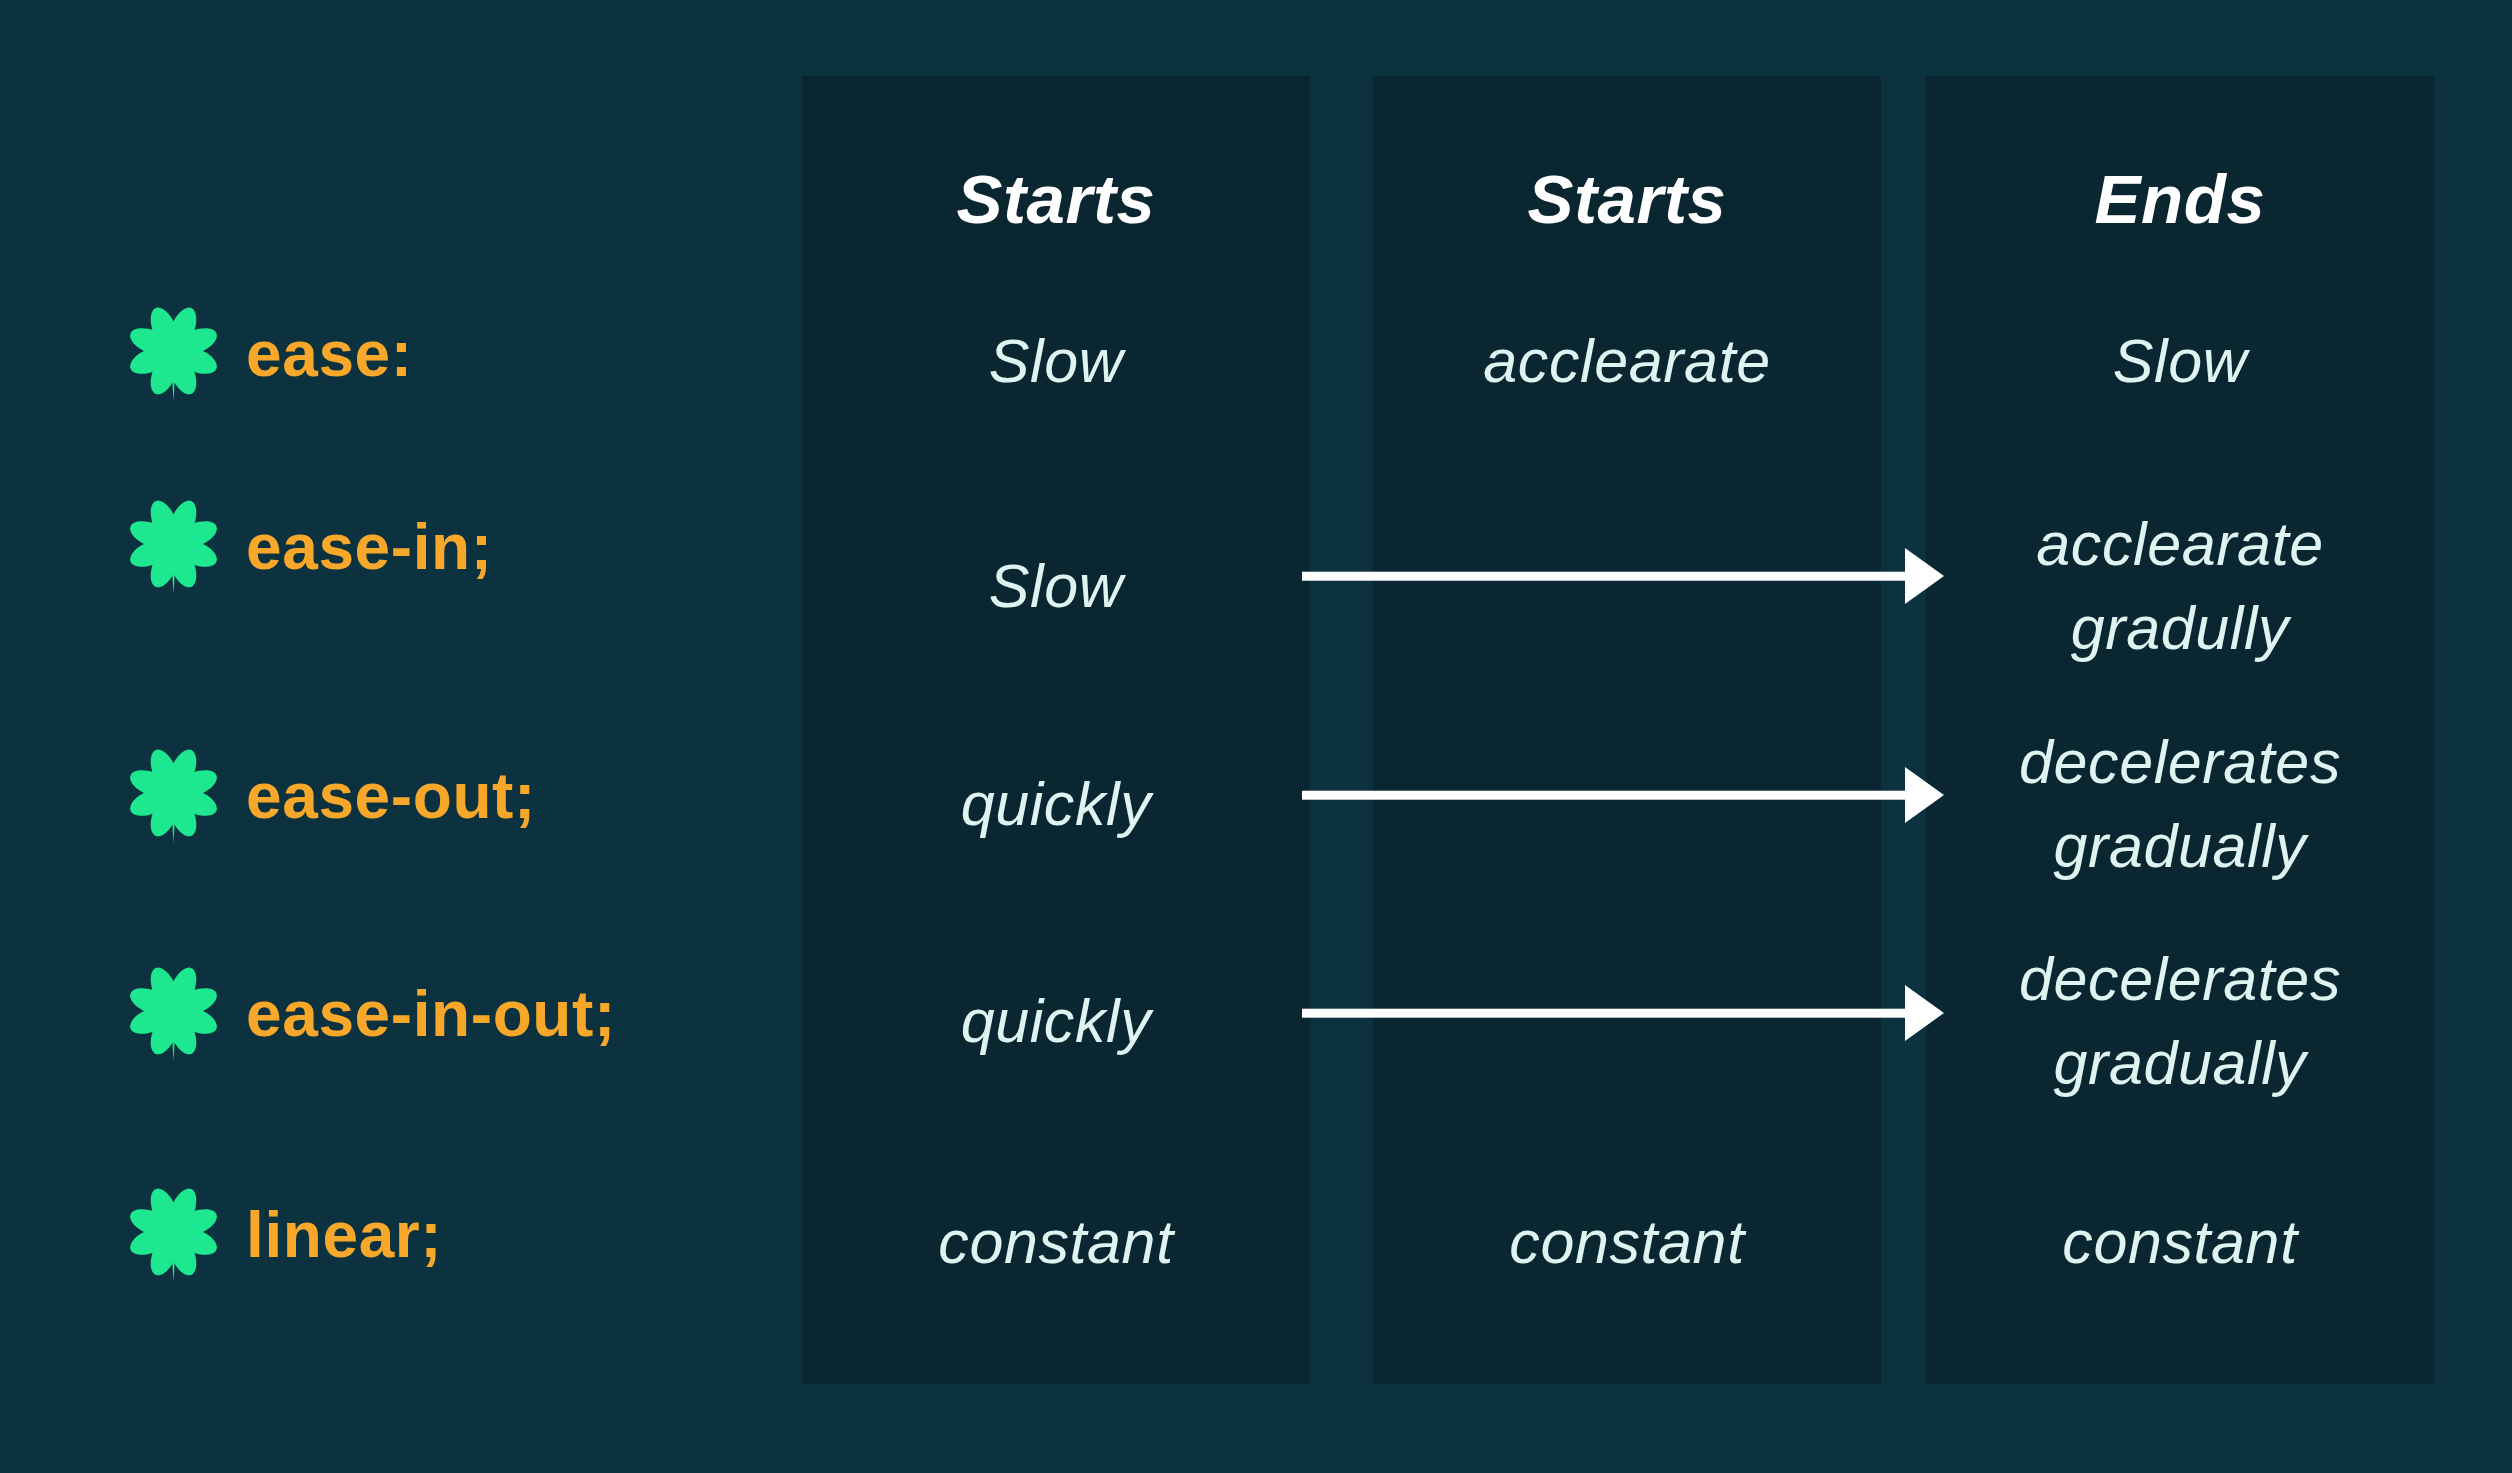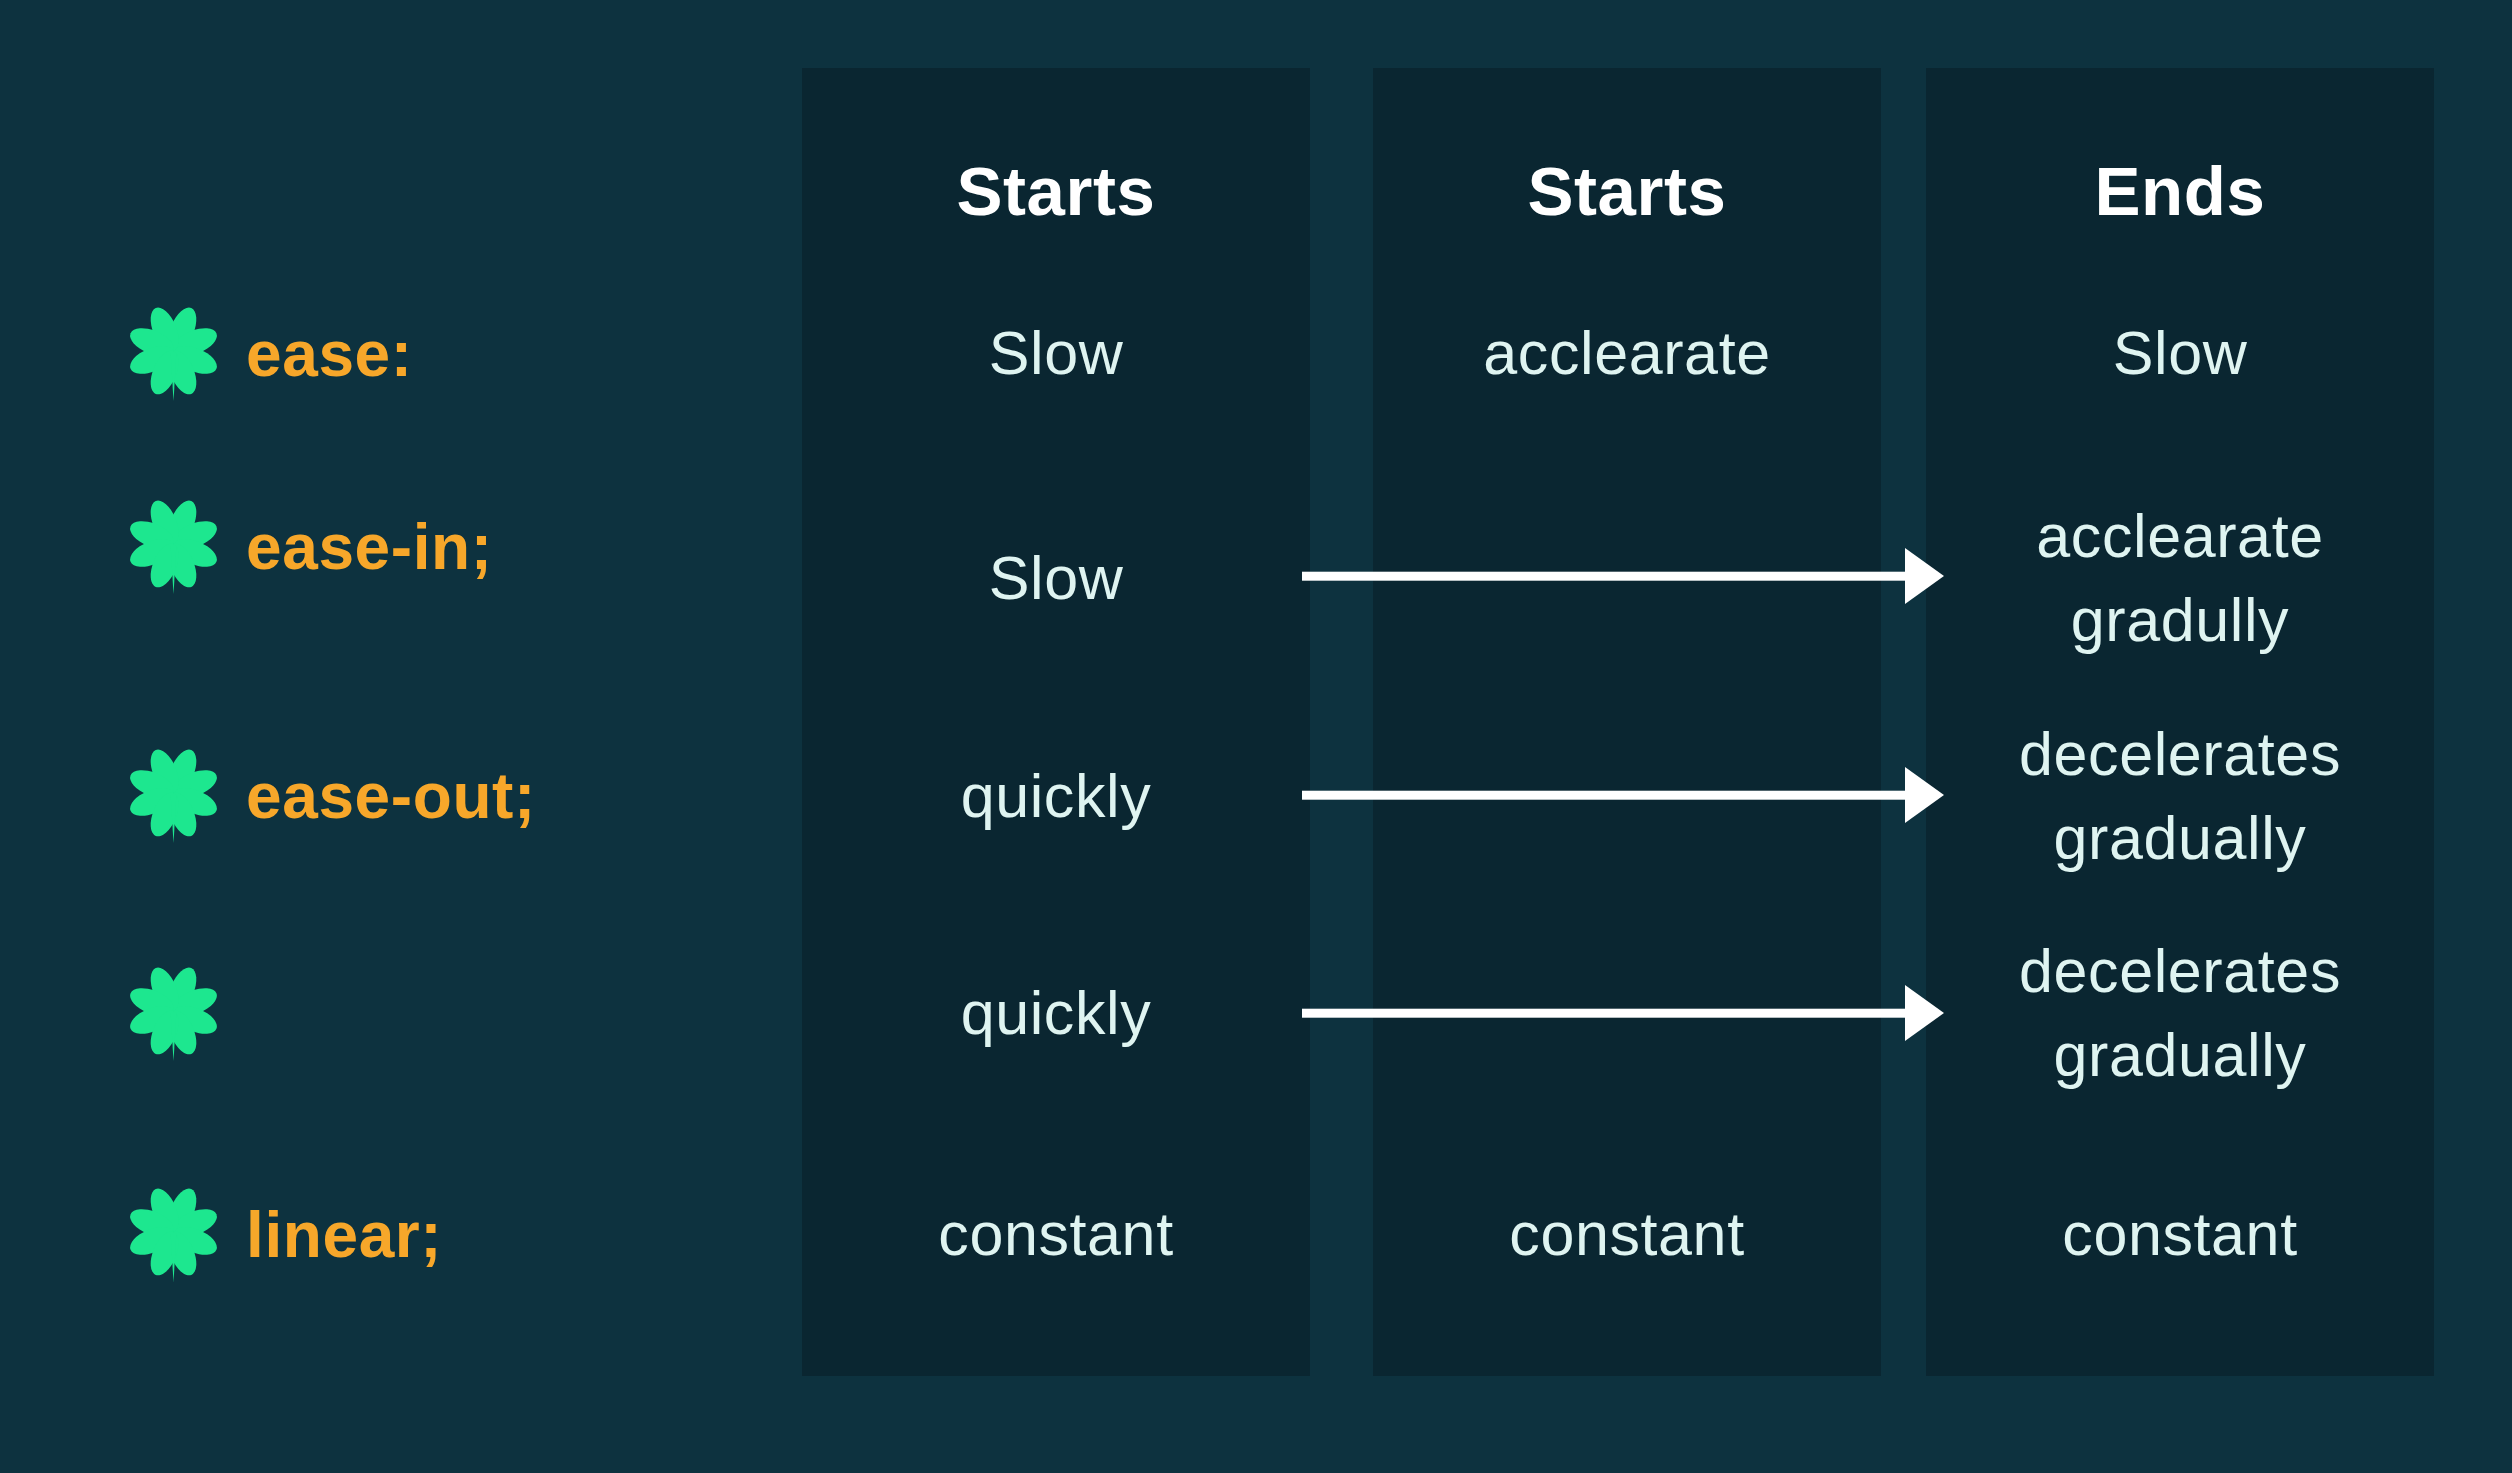--- a/index.html
+++ b/index.html
@@ -13,22 +13,23 @@
   }
   html,body{margin:0;padding:0;}
   body{
     width:2512px;height:1473px;
     background:var(--background);
     font-family:"Liberation Sans", sans-serif;
     position:relative;overflow:hidden;
   }
   
   .col{
-    position:absolute;top:68px;width:508px;height:1308px;
+    position:absolute;top:76px;width:508px;height:1308px;
     background:var(--column-background);
+    font-style:italic;
   }
   .col-starts{left:802px;}
   .col-middle{left:1373px;}
   .col-ends{left:1926px;}
   .col-header{
     position:absolute;top:123px;left:0;width:100%;
     text-align:center;
     font-size:69px;font-weight:800;color:var(--header-text);
     transform:translateY(-50%);
     letter-spacing:0.6px;
@@ -150,20 +151,21 @@
         <ellipse cx="50" cy="25" rx="11.5" ry="23" transform="rotate(112.5,50,48)"></ellipse>
         <ellipse cx="50" cy="25" rx="11.5" ry="23" transform="rotate(157.5,50,48)"></ellipse>
         <ellipse cx="50" cy="25" rx="11.5" ry="23" transform="rotate(-22.5,50,48)"></ellipse>
         <ellipse cx="50" cy="25" rx="11.5" ry="23" transform="rotate(-67.5,50,48)"></ellipse>
         <ellipse cx="50" cy="25" rx="11.5" ry="23" transform="rotate(-112.5,50,48)"></ellipse>
         <ellipse cx="50" cy="25" rx="11.5" ry="23" transform="rotate(-157.5,50,48)"></ellipse>
         <path d="M47.2 50 L50 98 L52.8 50 Z"></path>
       </g>
     </svg>
   </span>
+  <span class="prop-label">ease-in-out;</span>
 </div>
 
 <div class="prop-row p5">
   <span class="clover">
     <svg viewBox="0 0 100 100" aria-hidden="true">
       <g fill="currentColor">
         <ellipse cx="50" cy="25" rx="11.5" ry="23" transform="rotate(22.5,50,48)"></ellipse>
         <ellipse cx="50" cy="25" rx="11.5" ry="23" transform="rotate(67.5,50,48)"></ellipse>
         <ellipse cx="50" cy="25" rx="11.5" ry="23" transform="rotate(112.5,50,48)"></ellipse>
         <ellipse cx="50" cy="25" rx="11.5" ry="23" transform="rotate(157.5,50,48)"></ellipse>

